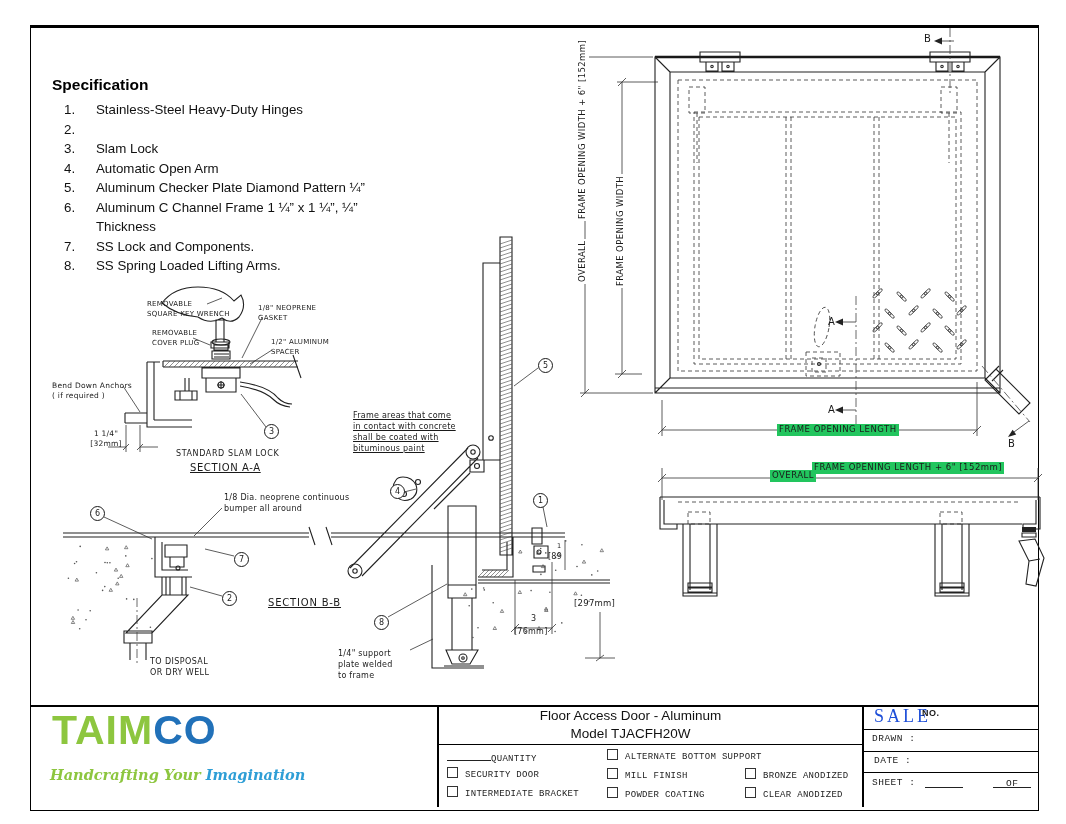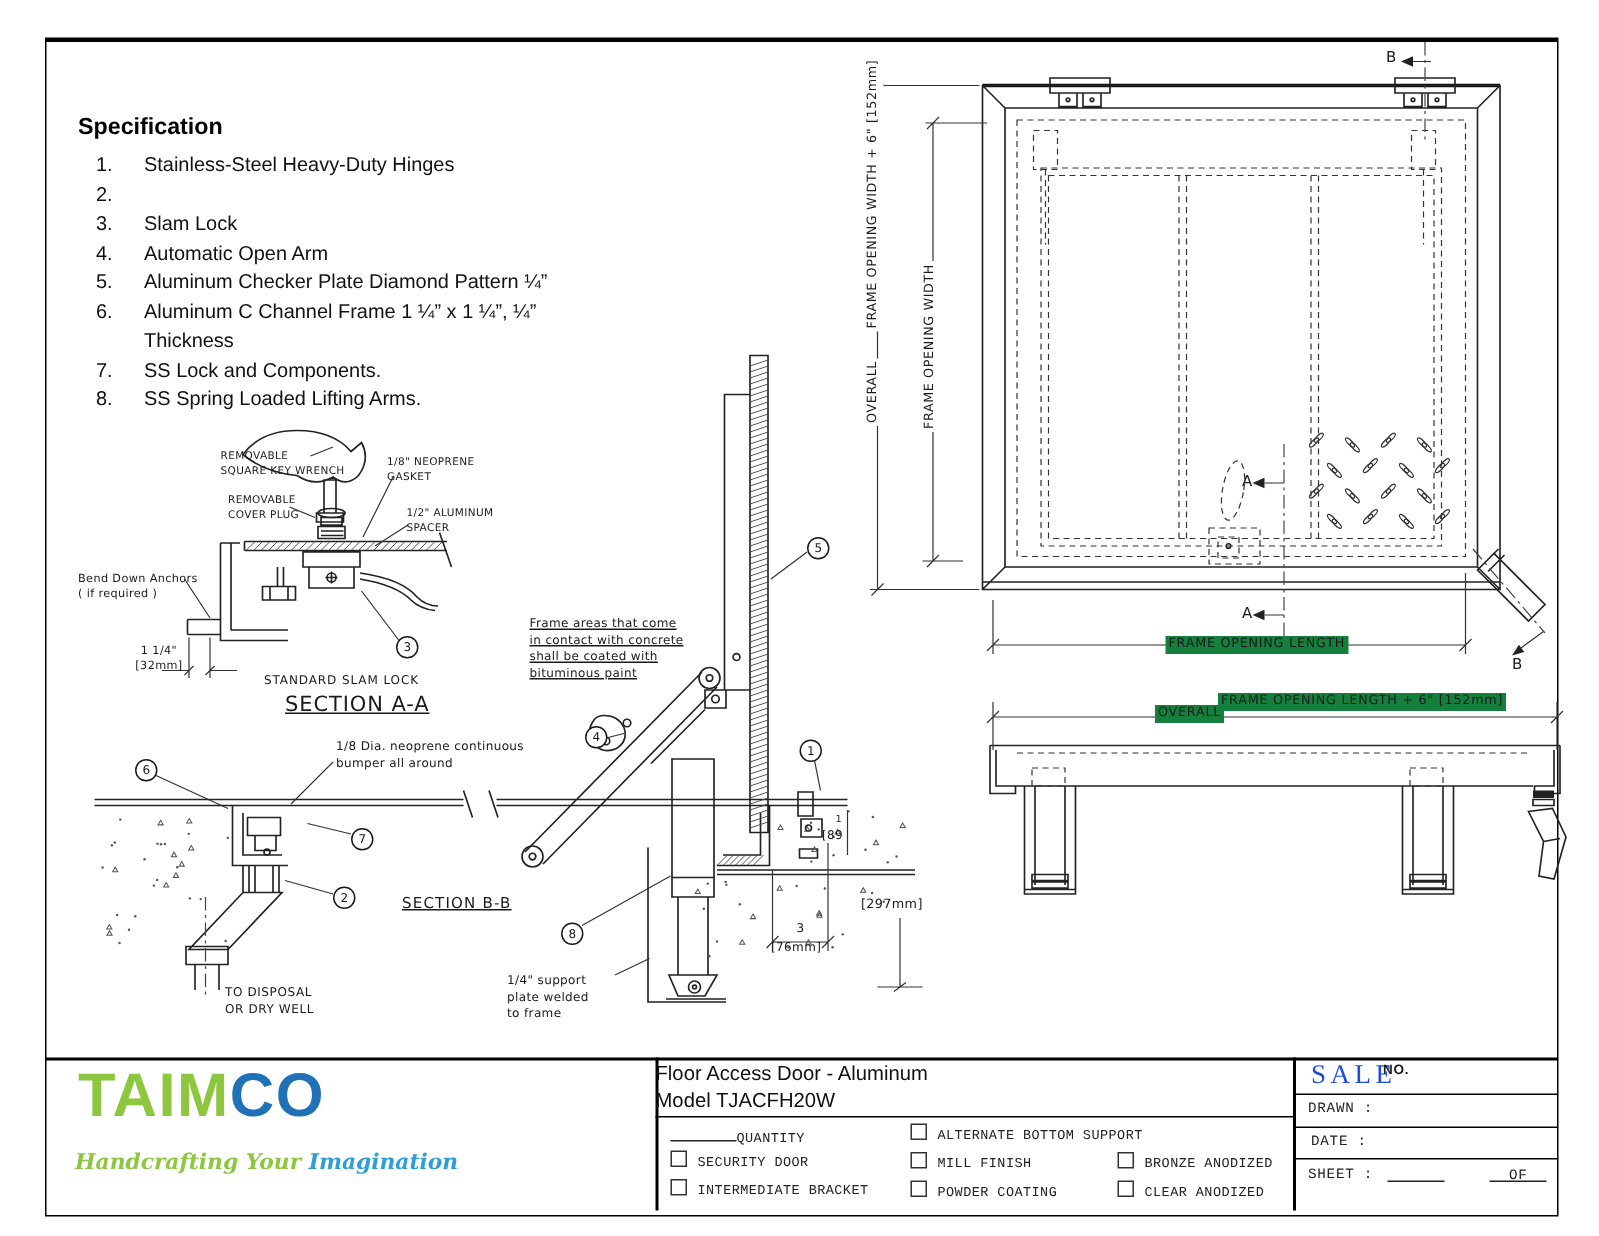--- a/index.html
+++ b/index.html
@@ -5,35 +5,35 @@
   html,body{margin:0;padding:0;background:#fff;width:1066px;height:824px;overflow:hidden;
     font-family:"Liberation Sans",sans-serif;color:#1a1a1a;}
   .sheet{position:relative;width:1066px;height:824px;background:#fff;}
   .border{position:absolute;left:30px;top:25px;width:1007px;height:782px;
     border:1.6px solid #000;border-top-width:3px;}
   svg{position:absolute;left:0;top:0;}
   
   .lbl{position:absolute;font-family:"DejaVu Sans",sans-serif;color:#1a1a1a;
     white-space:pre-line;letter-spacing:.25px;line-height:1.38;}
   .t65{font-size:6.5px}.t7{font-size:7px}.t75{font-size:7.5px}.t8{font-size:8px}
-  .t85{font-size:8.5px}.t95{font-size:14px}.t10{font-size:10px}
+  .t85{font-size:8.5px}.t95{font-size:10px}.t10{font-size:10px}
   .u{text-decoration:underline;}
-  .bgw{background:#15803d;padding:0 2px;}
+  .bgw{background:#22c55e;padding:0 2px;}
   .rot{transform:rotate(-90deg);transform-origin:0 0;white-space:nowrap;background:#fff;padding:0 2px;}
   .callout{position:absolute;width:13px;height:13px;border:1px solid #1a1a1a;border-radius:50%;
     font:8px/13px "DejaVu Sans",sans-serif;text-align:center;background:#fff;}
   
   .spec{position:absolute;left:52px;top:56px;width:400px;margin-top:20px;}
   .spec h1{margin:0 0 6px 0;font-size:15.5px;font-weight:bold;color:#000;}
   .spec .row{display:flex;font-size:13.3px;line-height:19.5px;color:#111;}
   .spec .n{width:22px;margin-left:12px;margin-right:10px;flex:none;}
   .spec .t{width:300px;}
   
   .tbline{position:absolute;background:#000;}
-  .hdr{position:absolute;left:437px;top:707px;width:387px;}
+  .hdr{position:absolute;left:437px;top:707px;width:387px;text-align:center;}
   .hdr div{font-size:13.5px;line-height:17.5px;color:#111;}
   .cbrow{position:absolute;font-family:"Liberation Mono",monospace;font-size:9px;
     letter-spacing:.3px;color:#222;white-space:nowrap;}
   .cb{display:inline-block;width:9px;height:9px;border:1px solid #333;margin-right:7px;
     vertical-align:-1px;background:#fff;}
   .ul{display:inline-block;border-bottom:1.2px solid #222;height:9px;}
   .logo{position:absolute;left:52px;top:710px;font-weight:900;font-size:41px;
     letter-spacing:1px;font-family:"Liberation Sans",sans-serif;line-height:1;}
   .logo .p1{color:var(--green,#8dc63f);}
   .logo .p2{color:var(--blue,#2171b9);}

